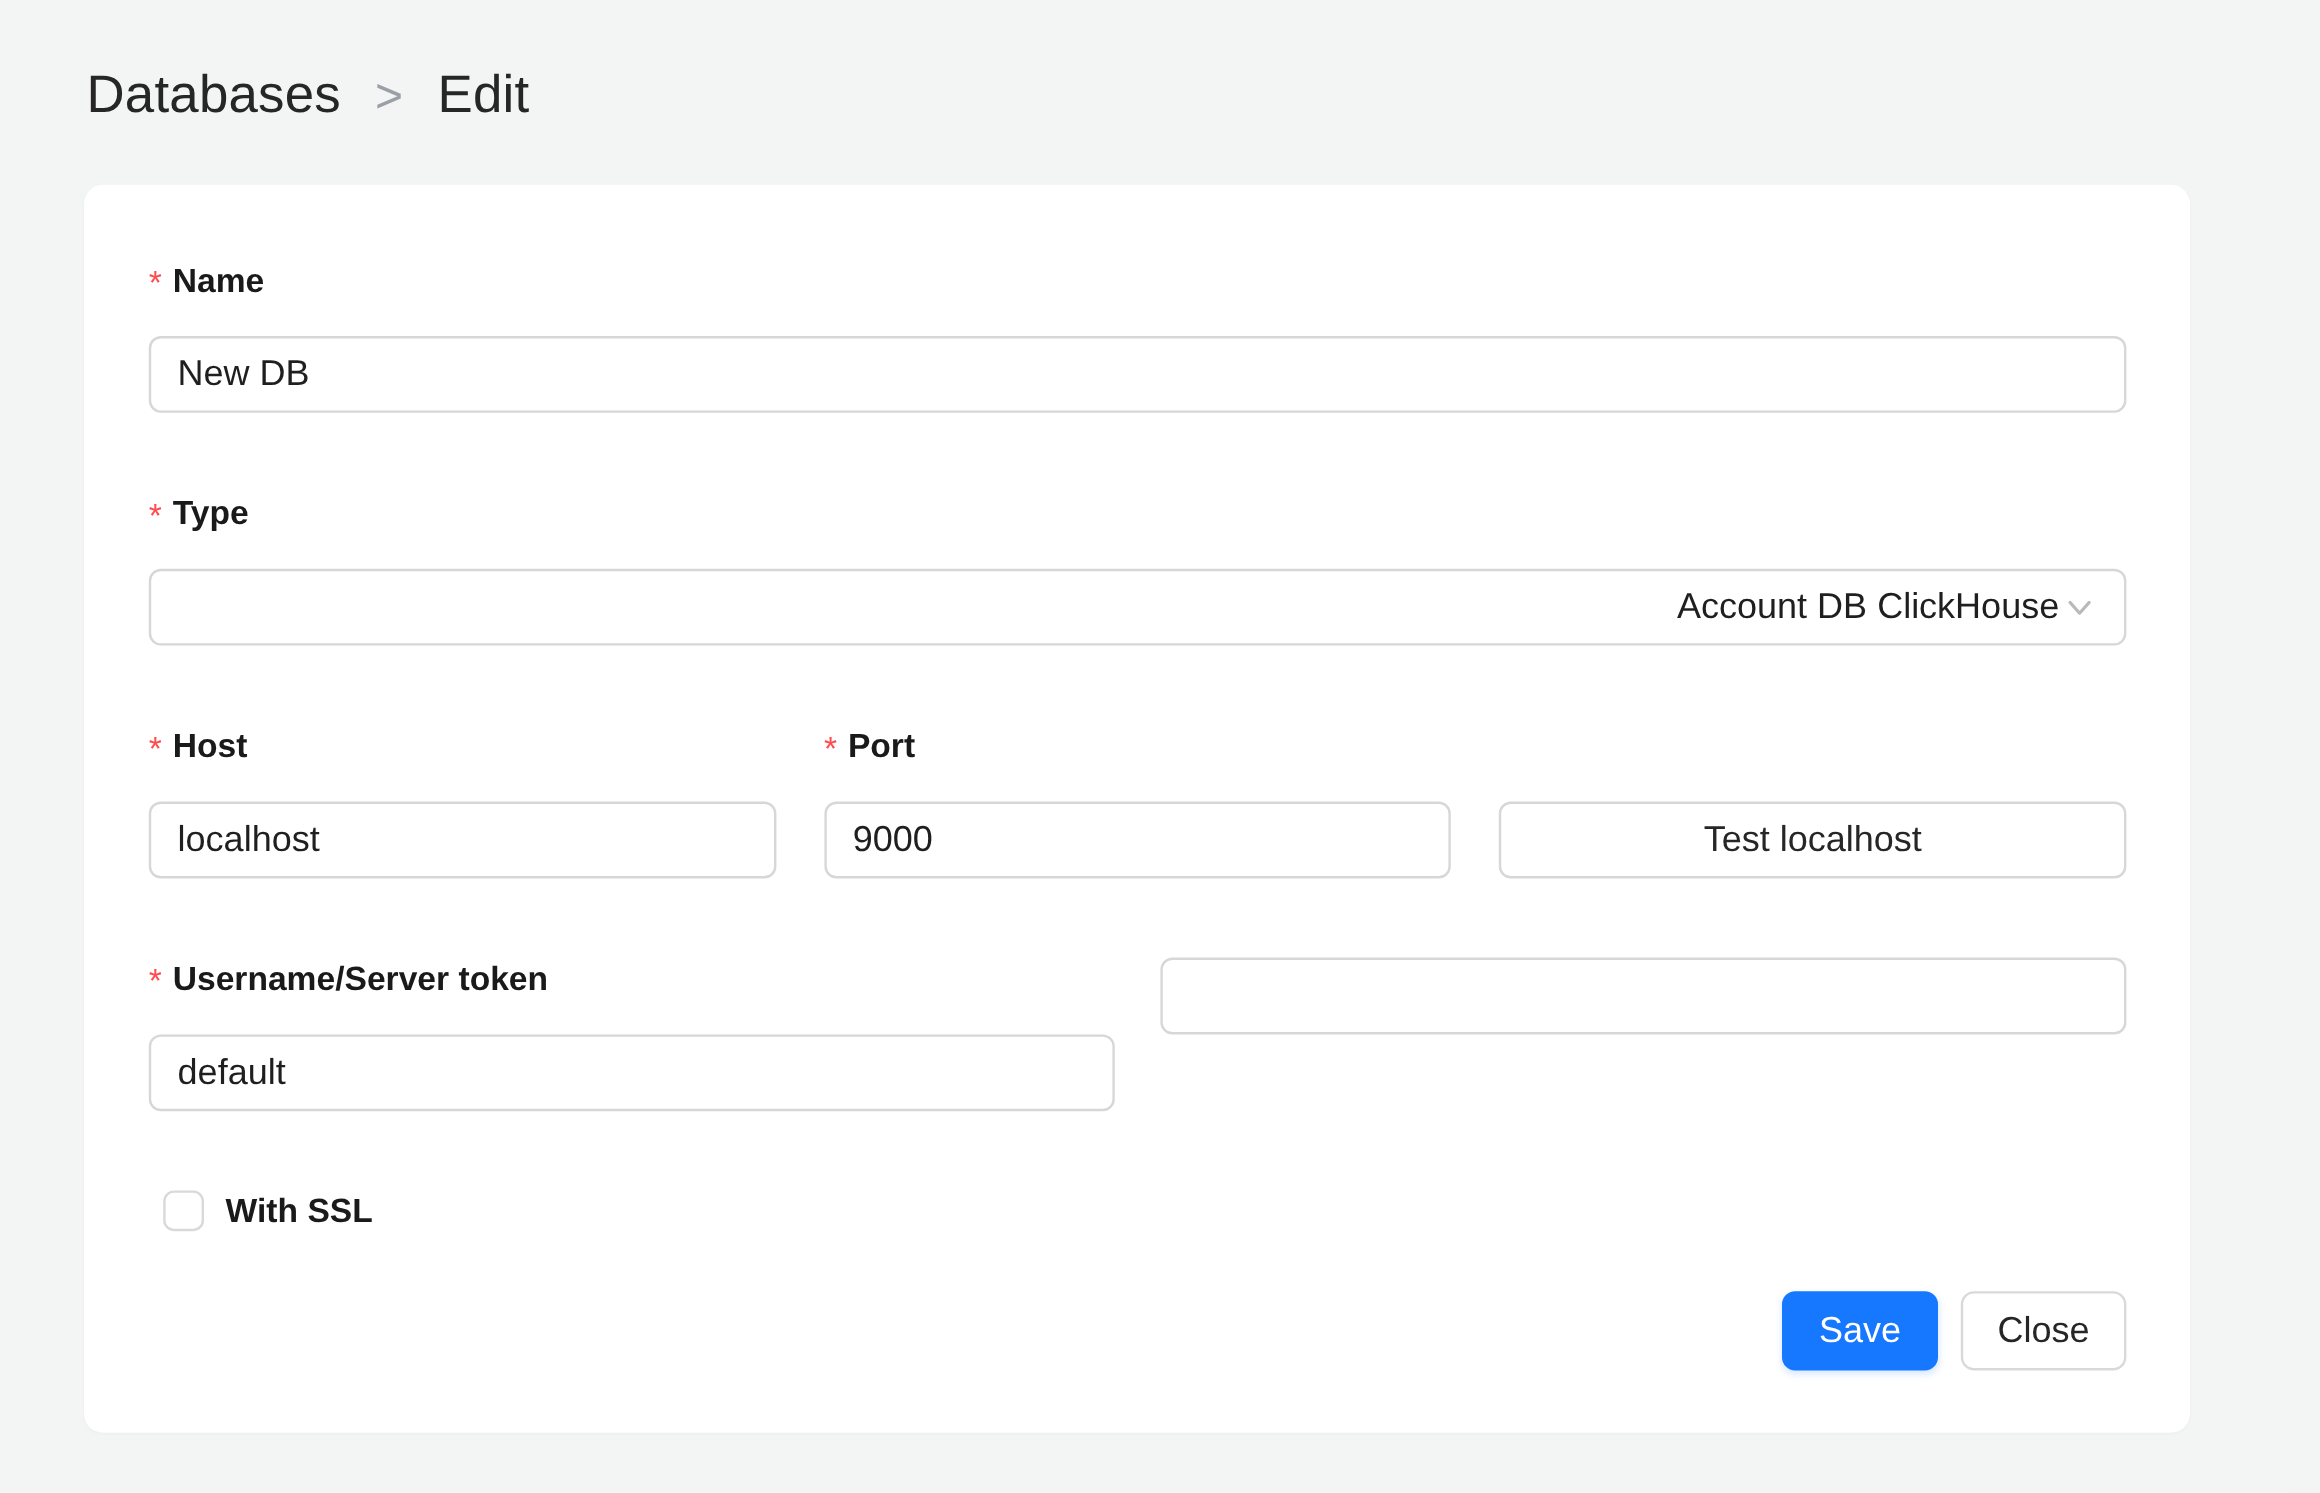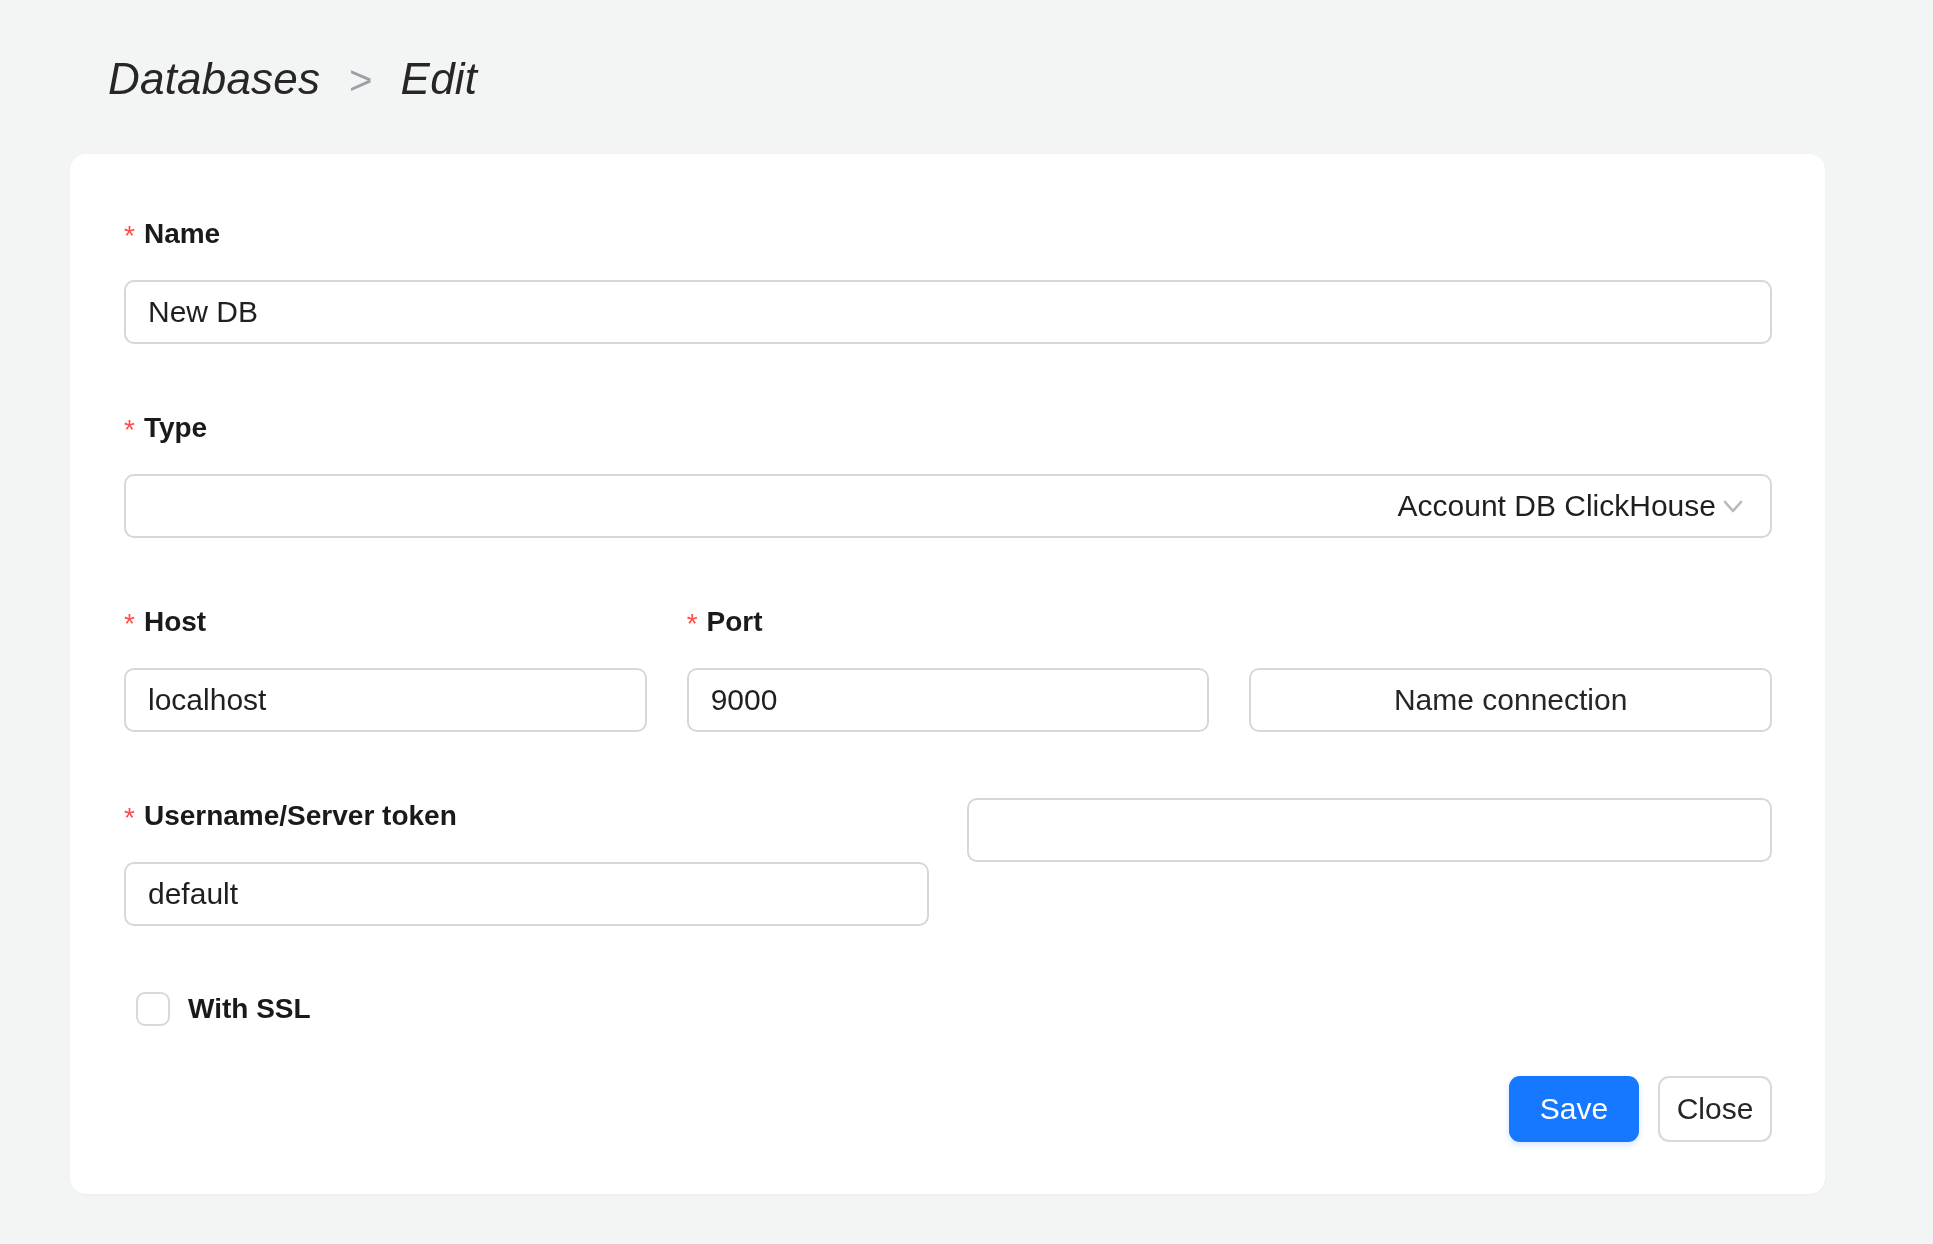--- a/index.html
+++ b/index.html
@@ -8,26 +8,25 @@
     width: 1933px;
     height: 1244px;
     background: #f3f4f4;
     font-family: "Liberation Sans", sans-serif;
     color: #212121;
     overflow: hidden;
   }
 
   
   .breadcrumb {
-    padding: 52px 0 0 108px;
+    padding: 52px 0 0 72px;
     font-size: 44px;
     line-height: 53px;
     color: #262626;
     letter-spacing: 0.2px;
-    font-style: italic;
   }
   .breadcrumb .crumb { color: #262626; }
   .breadcrumb .crumb-current { color: #262626; }
   .breadcrumb .sep {
     color: #9aa0a6;
     margin: 0 16px;
     font-size: 40px;
   }
 
   
@@ -154,21 +153,21 @@
     cursor: pointer;
   }
   .btn-primary {
     width: 130px;
     background: #1677ff;
     border: none;
     color: #ffffff;
     box-shadow: 0 3px 6px rgba(22,119,255,0.18);
   }
   .btn-default {
-    width: 114px;
+    width: 138px;
     background: #ffffff;
     border: 2px solid #d9d9d9;
     color: #262626;
   }
 </style>
 </head>
 <body>
 
 <div class="breadcrumb">
   <span class="crumb">Databases</span>
@@ -209,21 +208,21 @@
       </div>
       <input class="text-input" type="text" value="localhost" style="">
     </div>
     <div>
       <div class="field-label">
         <span class="req">*</span>
         <span>Port</span>
       </div>
       <input class="text-input" type="text" value="9000" style="">
     </div>
-    <button class="test-btn">Name connection</button>
+    <button class="test-btn">Test localhost</button>
   </div>
 
   <div class="form-row grid2">
     <div>
       <div class="field-label">
         <span class="req">*</span>
         <span>Username/Server token</span>
       </div>
       <input class="text-input" type="text" value="default" style="">
     </div>

